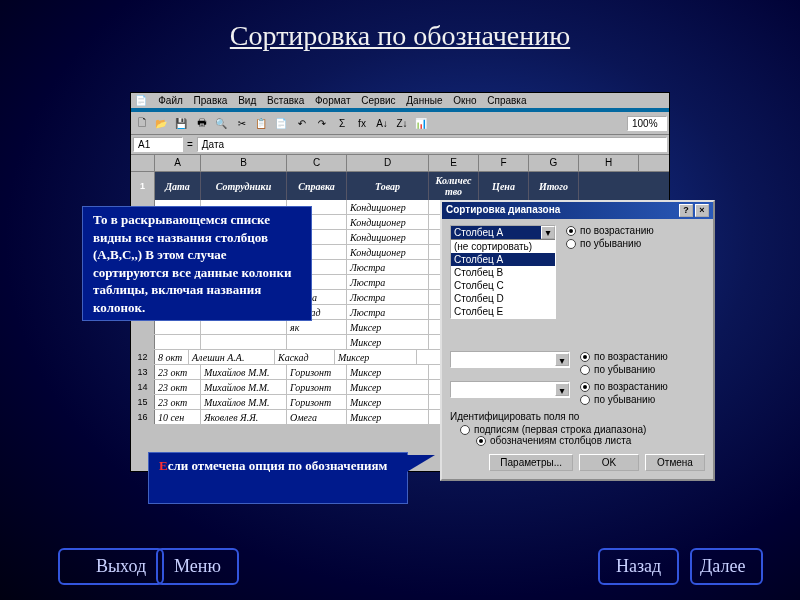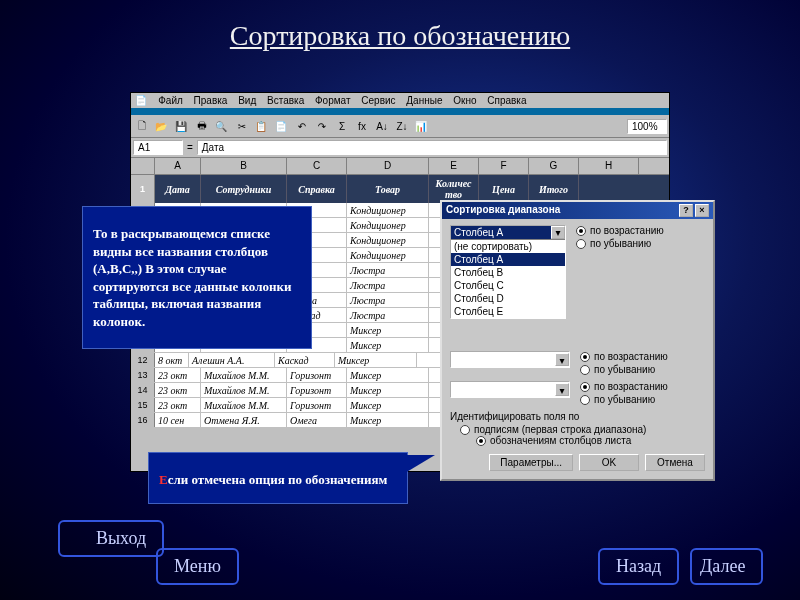--- a/index.html
+++ b/index.html
@@ -23,21 +23,21 @@
     width: 540px; height: 380px;
     background: #c0c0c0;
     border: 1px solid #000;
     font-family: "MS Sans Serif", Arial, sans-serif;
     font-size: 10px;
   }
   .menubar {
     background: #c0c0c0;
     padding: 2px 4px;
     font-size: 10px;
-    border-bottom: 7px solid #0369a1;
+    border-bottom: 4px solid #0369a1;
   }
   .menubar span { margin-right: 8px; cursor: default; }
   .toolbar {
     background: #c0c0c0;
     padding: 2px;
     border-bottom: 1px solid #808080;
     display: flex;
     gap: 2px;
     align-items: center;
   }
@@ -142,21 +142,21 @@
     white-space: nowrap;
     line-height: 15px;
   }
   .callout {
     position: absolute;
     background: #001a8c;
     color: #fff;
     font-family: "Times New Roman", serif;
     font-size: 13px;
     font-weight: bold;
-    padding: 18px 10px;
+    padding: 4px 10px;
     border: 1px solid #4060c0;
     line-height: 1.35;
   }
   .callout1 { left: 82px; top: 206px; width: 230px; }
   .callout2 { left: 148px; top: 452px; width: 260px; height: 52px; }
   .callout2::after {
     content: '';
     position: absolute;
     right: -28px; top: 2px;
     border-left: 30px solid #001a8c;
@@ -187,21 +187,21 @@
     border: 1px outset #fff;
     font-size: 9px;
     text-align: center;
     line-height: 11px;
     color: #000;
   }
   .dialog-body { padding: 6px 8px 8px 8px; }
   .group-label { margin-bottom: 2px; }
   .sort-row { display: flex; align-items: flex-start; gap: 10px; margin-bottom: 6px; }
   .combo {
-    width: 116px;
+    width: 106px;
     background: #fff;
     border: 1px inset #fff;
     font-size: 10px;
   }
   .combo-sel {
     background: #0a246a;
     color: #fff;
     padding: 1px 3px;
     display: flex;
     justify-content: space-between;
@@ -263,21 +263,21 @@
     position: absolute;
     border: 2px solid #3355dd;
     color: #c8d0ff;
     font-family: "Times New Roman", serif;
     font-size: 18px;
     padding: 6px 16px;
     background: transparent;
     border-radius: 6px;
     cursor: pointer;
   }
-  .nav-exit { left: 58px; top: 520px; padding-left: 36px; }
+  .nav-exit { left: 58px; top: 548px; padding-left: 36px; }
   .nav-menu { left: 156px; top: 548px; }
   .nav-back { left: 598px; top: 548px; }
   .nav-next { left: 690px; top: 548px; padding-left: 8px; }
   .red-e { color: #ff3030; }
 </style>
 </head>
 <body>
 
 <div class="page-title">Сортировка по обозначению</div>
 
@@ -477,21 +477,21 @@
         <div class="cell" style="width: 86px;">Михайлов М.М.</div>
         <div class="cell" style="width: 60px;">Горизонт</div>
         <div class="cell" style="width: 82px;">Миксер</div>
         <div class="cell" style="width: 50px;"></div>
         <div class="cell" style="width: 50px;"></div>
         <div class="cell" style="width: 50px;"></div>
       </div>
       <div class="data-row">
         <div class="row-num">16</div>
         <div class="cell" style="width: 46px;">10 сен</div>
-        <div class="cell" style="width: 86px;">Отмена Я.Я.</div>
+        <div class="cell" style="width: 86px;">Яковлев Я.Я.</div>
         <div class="cell" style="width: 60px;">Омега</div>
         <div class="cell" style="width: 82px;">Миксер</div>
         <div class="cell" style="width: 50px;"></div>
         <div class="cell" style="width: 50px;"></div>
         <div class="cell" style="width: 50px;"></div>
       </div>
     </div>
 </div>
 
 <div class="callout callout1">То в раскрывающемся списке видны все названия столбцов (A,B,C,,)  В этом случае сортируются все данные колонки таблицы, включая названия колонок.</div>

